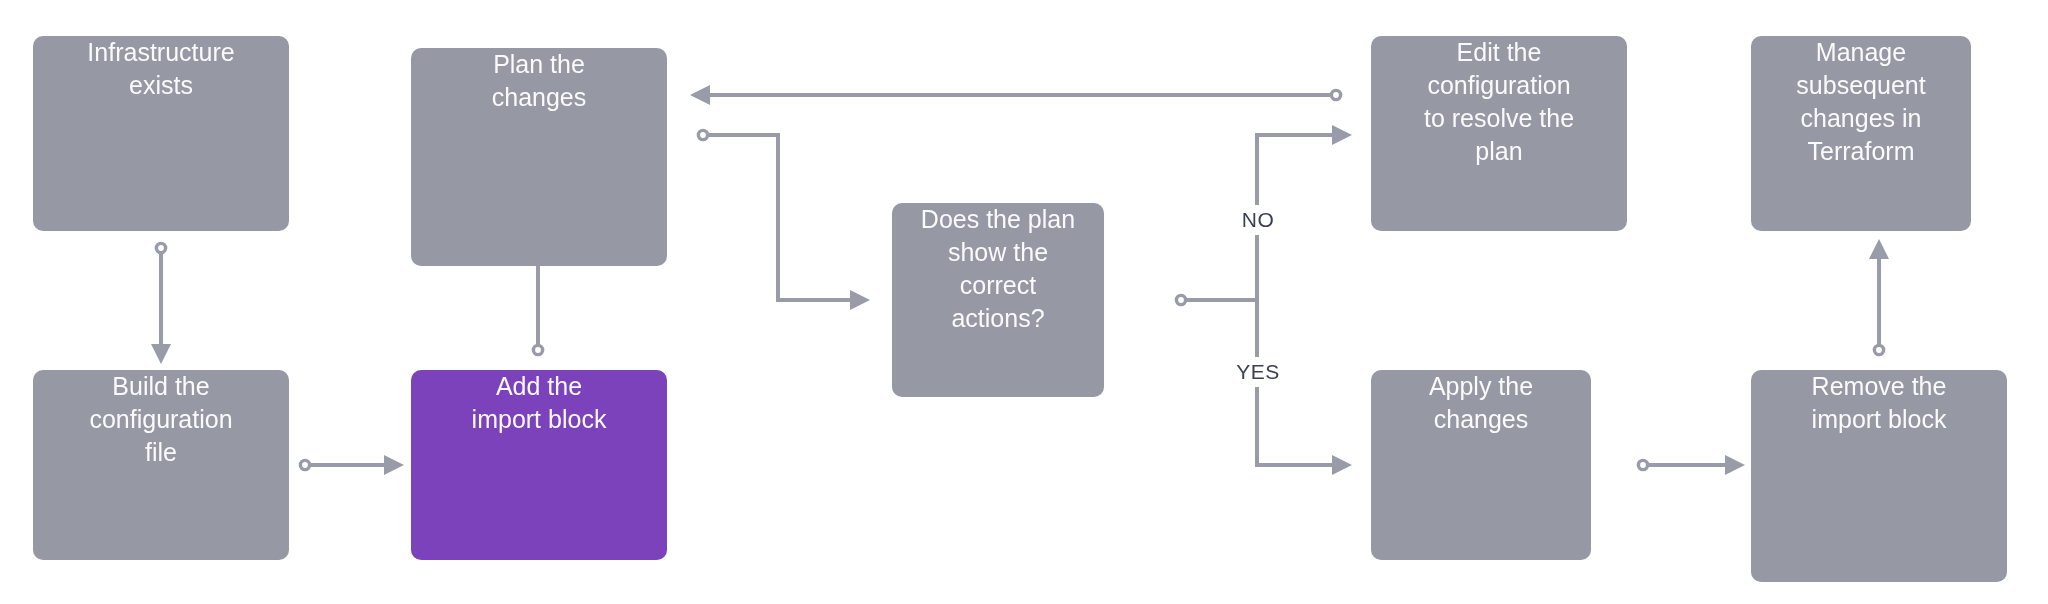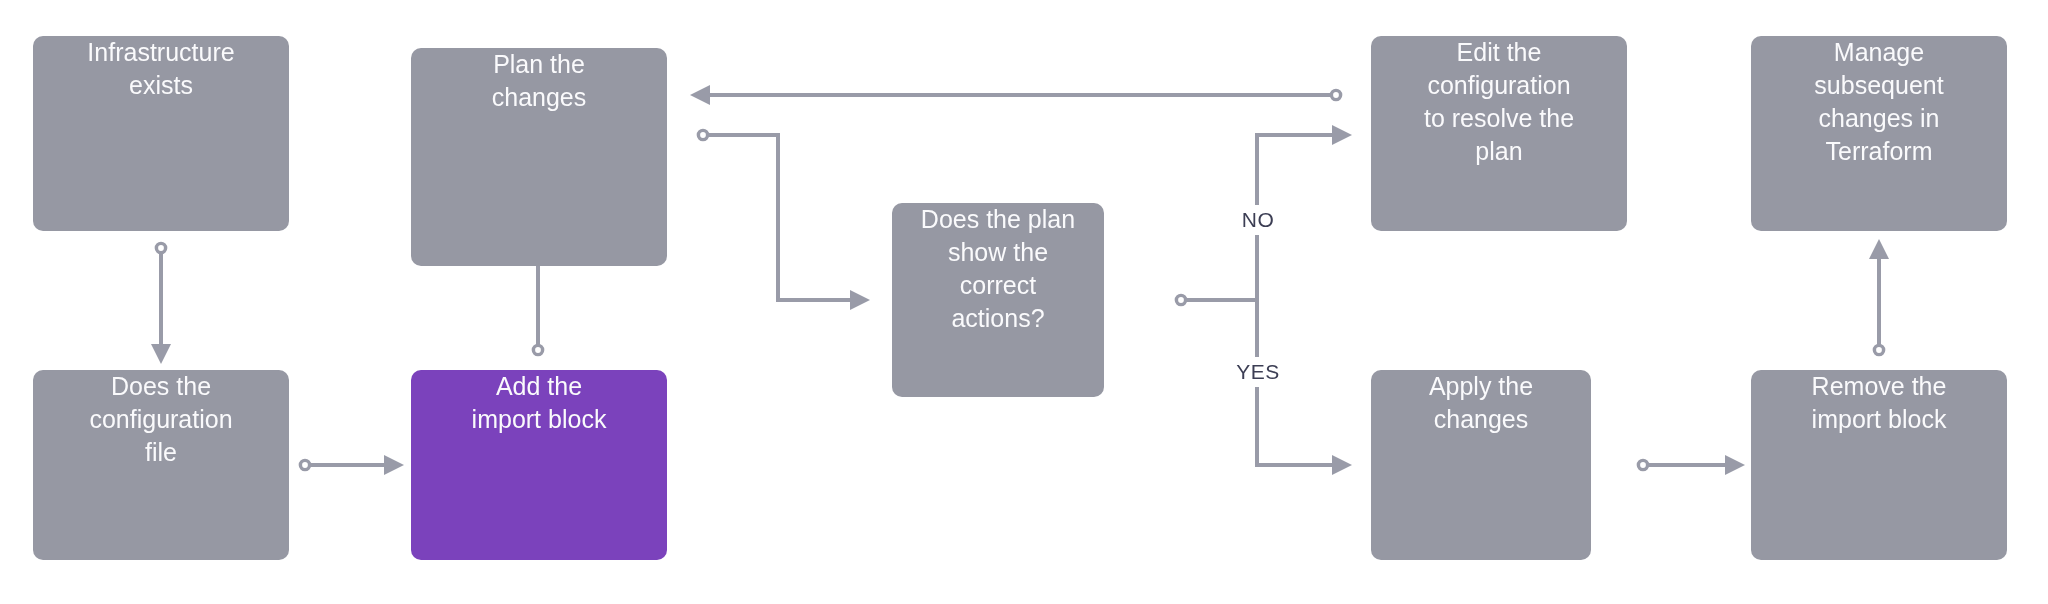--- a/index.html
+++ b/index.html
@@ -77,51 +77,51 @@
 changes</span>
   </div>
 
   <div class="node" style="left:1371px;top:36px;width:256px;height:195px">
     <span class="lbl">Edit the
 configuration
 to resolve the
 plan</span>
   </div>
 
-  <div class="node" style="left:1751px;top:36px;width:256px;height:195px">
+  <div class="node" style="left:1751px;top:36px;width:220px;height:195px">
     <span class="lbl">Manage
 subsequent
 changes in
 Terraform</span>
   </div>
 
   <div class="node" style="left:892px;top:203px;width:212px;height:194px">
     <span class="lbl">Does the plan
 show the
 correct
 actions?</span>
   </div>
 
   <div class="node" style="left:33px;top:370px;width:256px;height:190px">
-    <span class="lbl">Does the
+    <span class="lbl">Build the
 configuration
 file</span>
   </div>
 
   <div class="node purple" style="left:411px;top:370px;width:256px;height:190px">
     <span class="lbl">Add the
 import block</span>
   </div>
 
   <div class="node" style="left:1371px;top:370px;width:220px;height:190px">
     <span class="lbl">Apply the
 changes</span>
   </div>
 
-  <div class="node" style="left:1751px;top:370px;width:256px;height:190px">
+  <div class="node" style="left:1751px;top:370px;width:256px;height:212px">
     <span class="lbl">Remove the
 import block</span>
   </div>
 
   <div class="edge-label" style="left:1258px;top:220px">NO</div>
 
   <div class="edge-label" style="left:1258px;top:372px">YES</div>
 
 </div>
 

